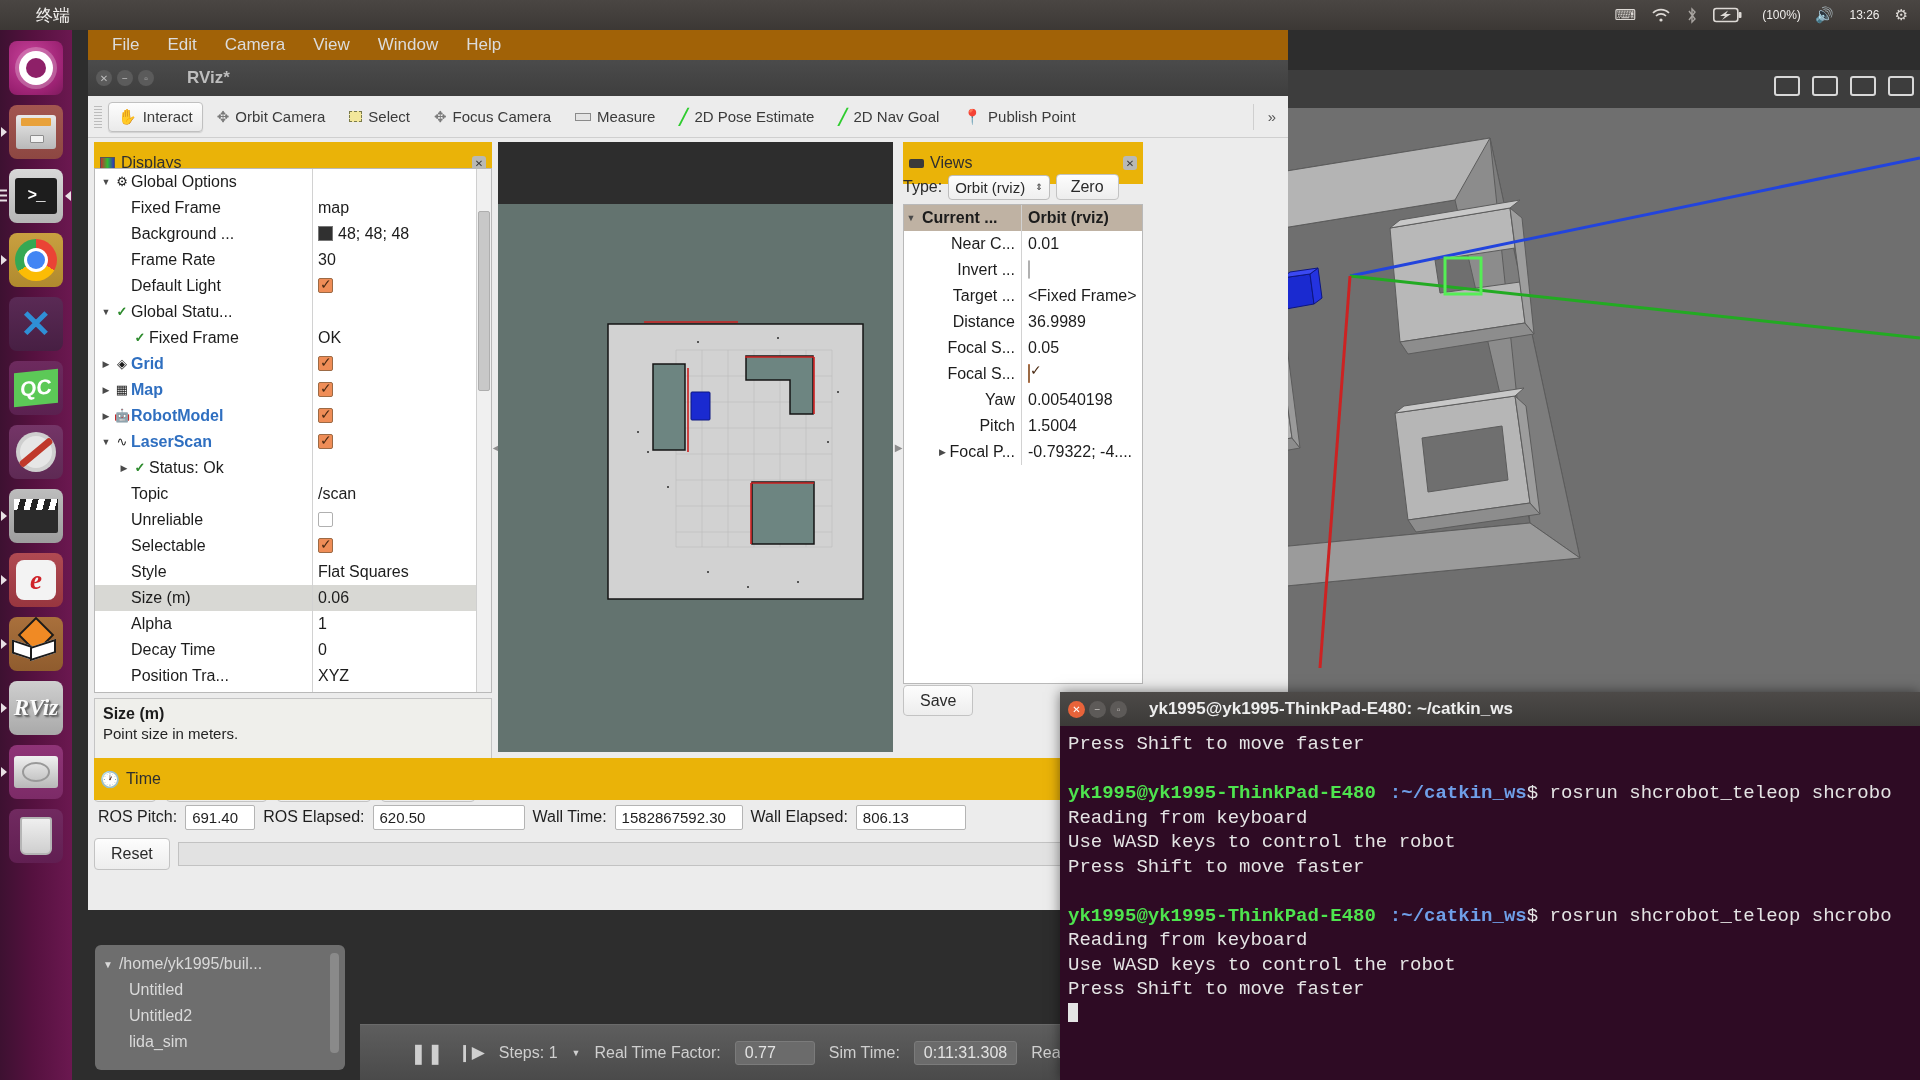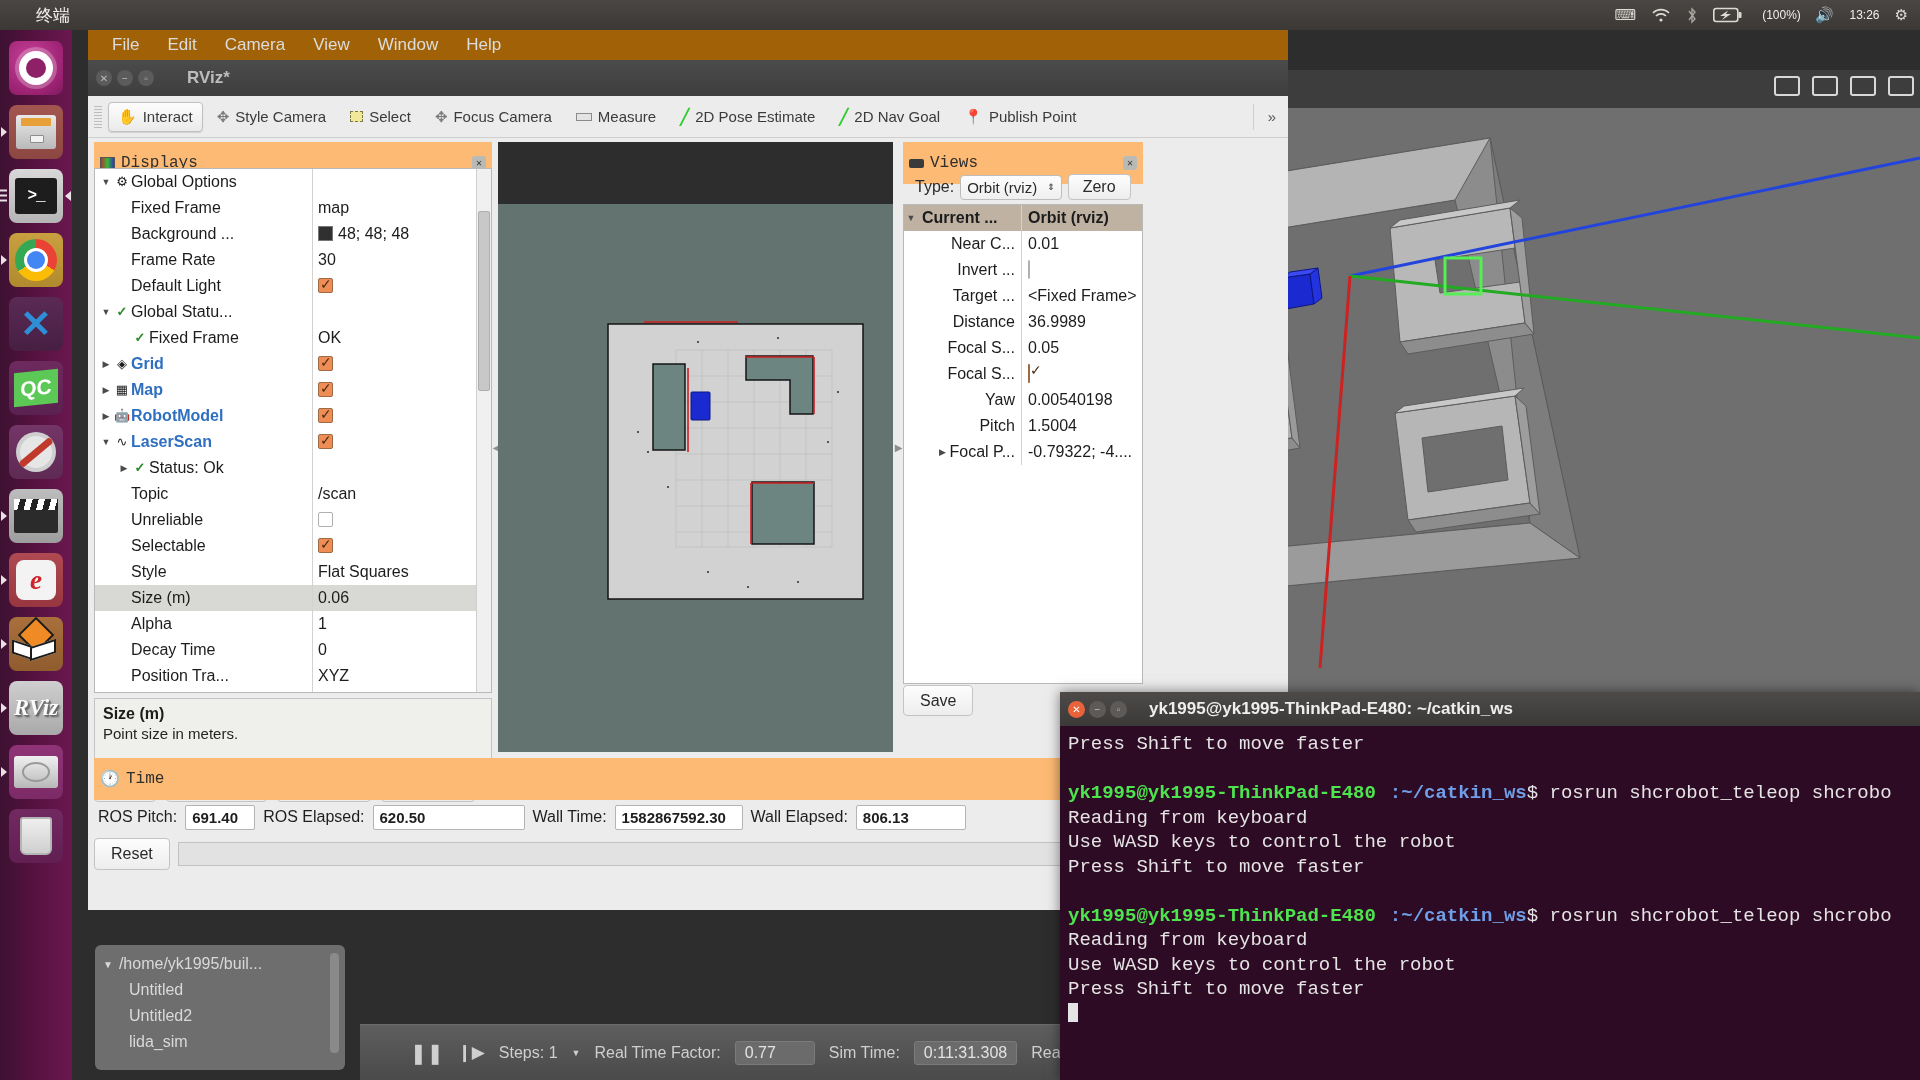--- a/index.html
+++ b/index.html
@@ -136,22 +136,22 @@
   .tb-btn { display:flex; align-items:center; gap:6px; padding:5px 9px;
      font-size:15px; color:#3b3b3b; border:1px solid transparent; border-radius:4px; }
   .tb-btn.active { background:linear-gradient(#fdfdfd,#eaeaea); border-color:#c0c0c0;
      box-shadow:0 1px 1px rgba(0,0,0,.12); }
   .tb-more { margin-left:auto; padding-right:12px; color:#555; font-size:15px;
      border-left:1px solid #cfcfcf; padding-left:14px; height:26px; display:flex;
      align-items:center;}
 
   
   #displays { position:absolute; left:6px; top:46px; width:398px; height:600px; }
-  .panel-hdr { height:42px; background:#fdba74; display:flex; align-items:center;
-     padding:0 6px; font-size:16px; color:#2f2f2f; gap:6px;font-family:Liberation Mono, monospace; }
+  .panel-hdr { height:42px; background:#eab308; display:flex; align-items:center;
+     padding:0 6px; font-size:16px; color:#2f2f2f; gap:6px; }
   .panel-hdr .x { margin-left:auto; width:14px;height:14px;border-radius:3px;
      background:#b9b9b5; color:#3a3a3a; font-size:10px; display:flex;
      align-items:center; justify-content:center; }
   #disp-tree { position:absolute; left:0; top:26px; width:398px; height:525px;
      background:#fff; border:1px solid #b9b9b9; overflow:hidden; }
   .row { display:flex; height:26px; align-items:center; font-size:16px; color:#1c1c1c;
      border-bottom:1px solid transparent; }
   .row.sel { background:#d8d8d4; }
   .row .c1 { width:218px; display:flex; align-items:center; height:26px;
      border-right:1px solid #d2d2d2; padding-right:4px; }
@@ -191,32 +191,32 @@
   #views { position:absolute; left:815px; top:46px; width:240px; height:610px; }
   #views-tree { position:absolute; left:0; top:62px; width:240px; height:480px;
      background:#fff; border:1px solid #b9b9b9; }
   .vrow { display:flex; height:26px; align-items:center; font-size:16px; color:#1c1c1c; }
   .vrow .k { width:118px; text-align:right; padding-right:6px;
      border-right:1px solid #d2d2d2; height:26px; display:flex; align-items:center;
      justify-content:flex-end; }
   .vrow .v { flex:1; padding-left:6px; }
   .vrow.hdr2 { background:#bfb2a3; font-weight:bold; }
   #views-type { position:absolute; left:0; top:30px; width:240px; height:30px;
-     display:flex; align-items:center; gap:6px; font-size:16px; color:#2a2a2a;margin-left:12px; }
+     display:flex; align-items:center; gap:6px; font-size:16px; color:#2a2a2a; }
   .combo { border:1px solid #bdbdbd; border-radius:4px;
      background:linear-gradient(#fdfdfd,#efefef); padding:3px 6px; font-size:15px;
      display:flex; align-items:center; gap:10px; }
   #views-save { position:absolute; left:0; top:550px; }
 
   
   #timepanel { position:absolute; left:6px; top:662px; width:1060px; height:100px; }
   #time-row { height:34px; display:flex; align-items:center; gap:8px; padding-left:4px;
      font-size:16px; color:#1e1e1e; }
   .tf { border:1px solid #b4b4b4; background:#fff; padding:3px 6px; font-size:15px;
-     border-radius:2px;font-weight:bold; }
+     border-radius:2px; }
   #reset-row { margin-top:4px; display:flex; align-items:center; gap:8px; }
   #reset-row .track { flex:1; height:24px; background:#e2e2e2; border:1px solid #c2c2c2; }
 
   
   #gz-tree { position:absolute; left:95px; top:945px; width:250px; height:125px;
      background:#6e6e6e; border-radius:6px; z-index:30; padding:6px 0 0 8px; }
   .gtrow { font-size:16px; color:#d9d9d9; height:26px; display:flex; align-items:center; }
   #gz-tree .sb { position:absolute; right:6px; top:8px; width:9px; height:100px;
      background:#8a8a8a; border-radius:4px; }
 
@@ -437,21 +437,21 @@
     <div id="rviz-body">
 
       <div id="rv-toolbar">
         <span class="tb-grip"></span>
         <span class="tb-btn active">
           <span>✋</span>
           <span>Interact</span>
         </span>
         <span class="tb-btn">
           <span style="color:#7a7a7a">✥</span>
-          <span>Style Camera</span>
+          <span>Orbit Camera</span>
         </span>
         <span class="tb-btn">
           <span style="display:inline-block;width:13px;height:11px;background:#f3e79b;border:1px dashed #7a7a4a"></span>
           <span>Select</span>
         </span>
         <span class="tb-btn">
           <span style="color:#7a7a7a">✥</span>
           <span>Focus Camera</span>
         </span>
         <span class="tb-btn">

